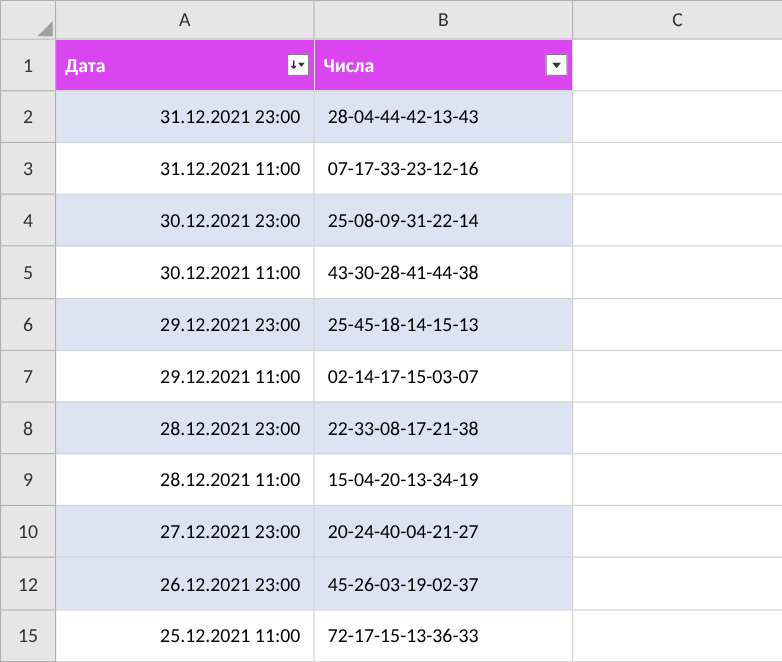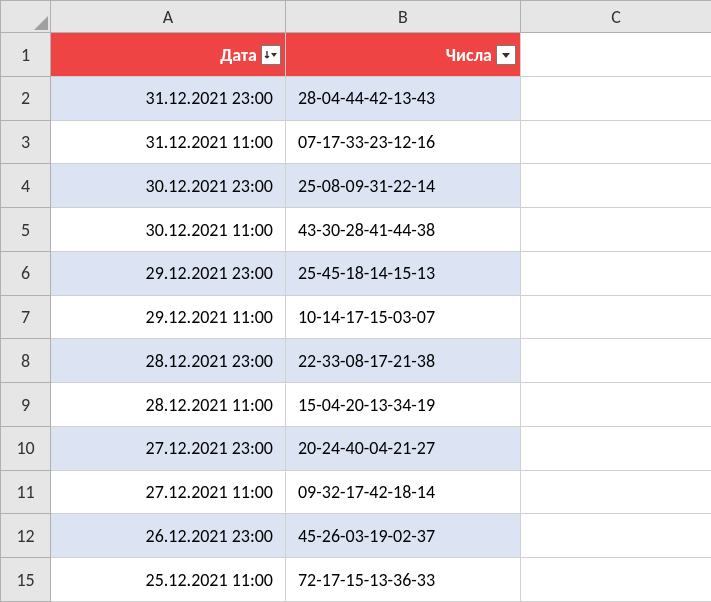--- a/index.html
+++ b/index.html
@@ -51,24 +51,24 @@
   .rowhdr-cell {
     background: #e6e6e6;
     border: 1px solid #b0b0b0;
     text-align: center;
     font-weight: normal;
     color: #333;
   }
 
   
   .tblhdr {
-    background: #ef4444;
+    background: #d946ef;
     color: #fff;
     font-weight: bold;
-    text-align: right;
+    text-align: left;
     border: 1px solid #d0d0d0;
     height: 38px;
     position: relative;
     padding: 0 28px 0 8px;
   }
   .filter-btn {
     position: absolute;
     right: 4px;
     top: 50%;
     transform: translateY(-50%);
@@ -159,21 +159,21 @@
   </tr>
   <tr>
     <th class="rowhdr-cell">6</th>
     <td class="cell right band">29.12.2021 23:00</td>
     <td class="cell center band">25-45-18-14-15-13</td>
     <td class="cell"></td>
   </tr>
   <tr>
     <th class="rowhdr-cell">7</th>
     <td class="cell right">29.12.2021 11:00</td>
-    <td class="cell center">10-14-17-15-03-07</td>
+    <td class="cell center">02-14-17-15-03-07</td>
     <td class="cell"></td>
   </tr>
   <tr>
     <th class="rowhdr-cell">8</th>
     <td class="cell right band">28.12.2021 23:00</td>
     <td class="cell center band">22-33-08-17-21-38</td>
     <td class="cell"></td>
   </tr>
   <tr>
     <th class="rowhdr-cell">9</th>
@@ -181,26 +181,20 @@
     <td class="cell center">15-04-20-13-34-19</td>
     <td class="cell"></td>
   </tr>
   <tr>
     <th class="rowhdr-cell">10</th>
     <td class="cell right band">27.12.2021 23:00</td>
     <td class="cell center band">20-24-40-04-21-27</td>
     <td class="cell"></td>
   </tr>
   <tr>
-    <th class="rowhdr-cell">11</th>
-    <td class="cell right">27.12.2021 11:00</td>
-    <td class="cell center">09-32-17-42-18-14</td>
-    <td class="cell"></td>
-  </tr>
-  <tr>
     <th class="rowhdr-cell">12</th>
     <td class="cell right band">26.12.2021 23:00</td>
     <td class="cell center band">45-26-03-19-02-37</td>
     <td class="cell"></td>
   </tr>
   <tr>
     <th class="rowhdr-cell">15</th>
     <td class="cell right">25.12.2021 11:00</td>
     <td class="cell center">72-17-15-13-36-33</td>
     <td class="cell"></td>

